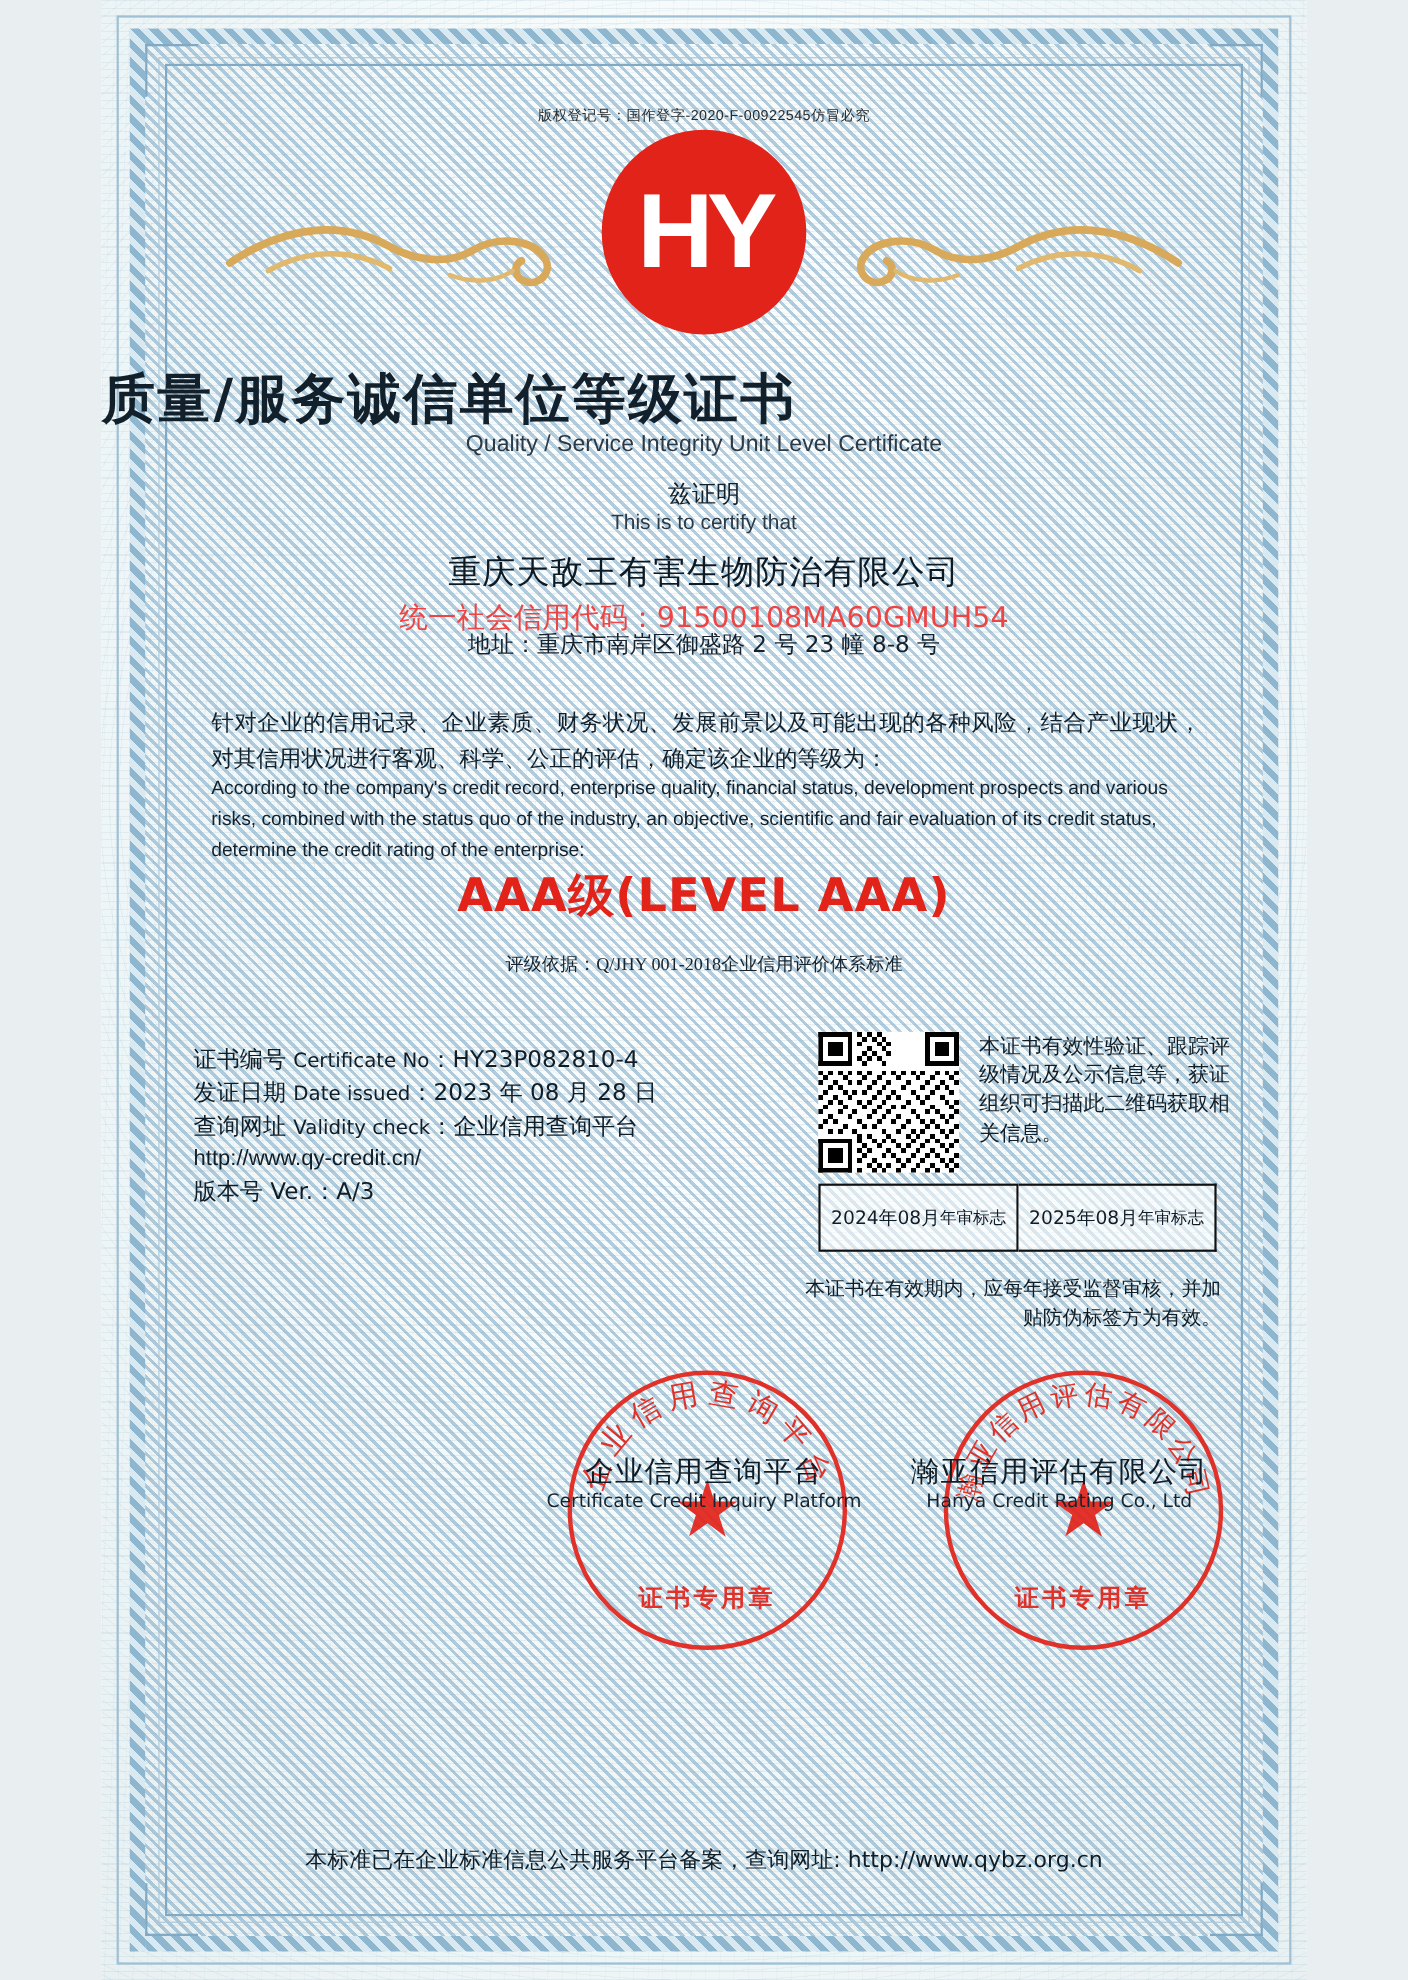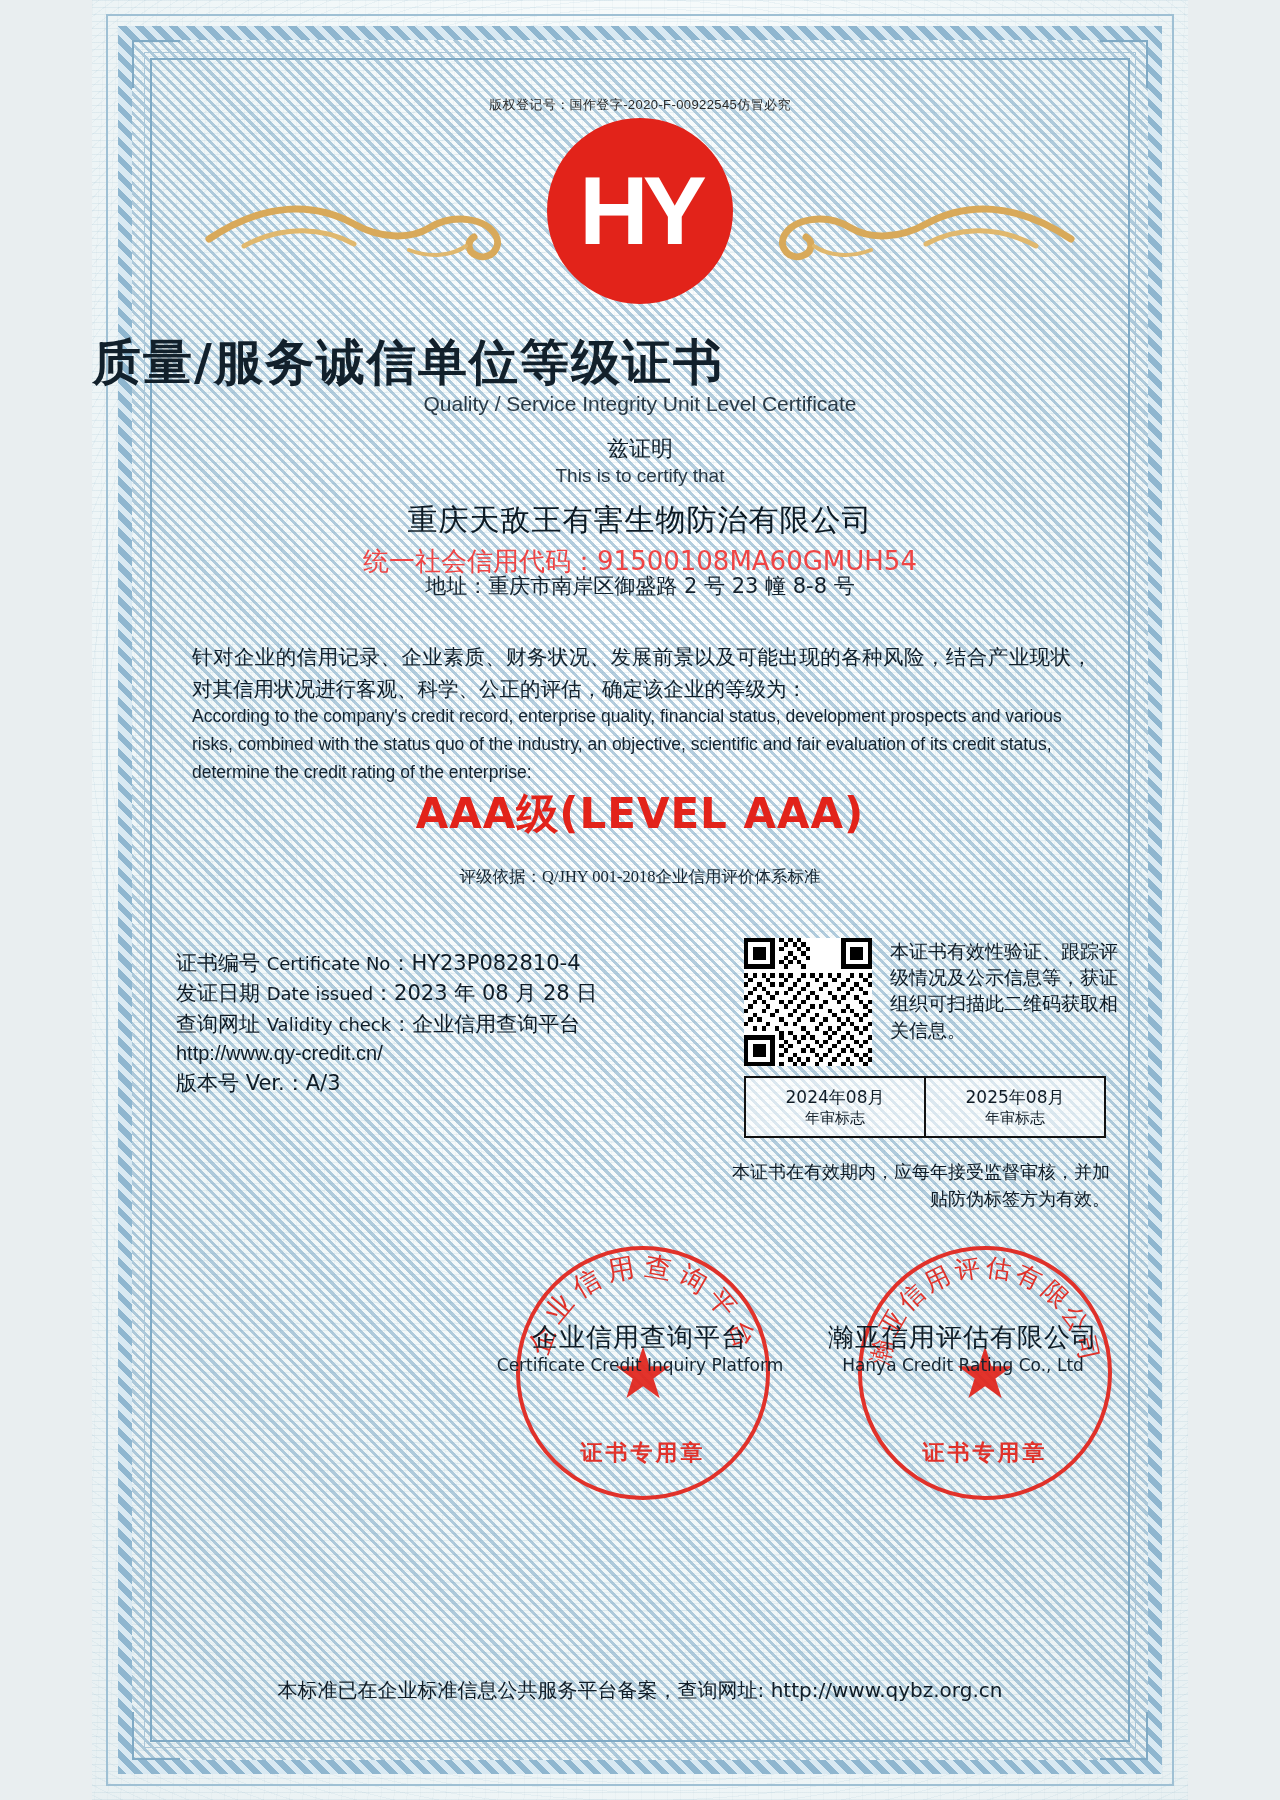--- a/index.html
+++ b/index.html
@@ -161,21 +161,21 @@
   .qr-note{
     position:absolute;top:938px;left:798px;width:228px;
     font-size:19px;line-height:1.38;color:#101c26;
     font-family:"DejaVu Sans", sans-serif;
   }
   .stamp-boxes{
     position:absolute;top:1076px;left:652px;width:362px;height:62px;
     display:flex;
   }
   .stamp-box{
-    flex:1;border:2px solid #111;display:flex;flex-direction:column;
+    flex:1;border:2px solid #111;display:flex;flex-direction:row;
     align-items:center;justify-content:center;background:rgba(255,255,255,.55);
     font-family:"DejaVu Sans", sans-serif;
   }
   .stamp-box + .stamp-box{border-left:none;}
   .stamp-box .y{font-size:17px;color:#101c26;}
   .stamp-box .t{font-size:15px;color:#101c26;}
   .annual-note{
     position:absolute;top:1158px;left:640px;width:378px;
     font-size:18px;line-height:1.5;color:#101c26;text-align:right;
     font-family:"DejaVu Sans", sans-serif;

